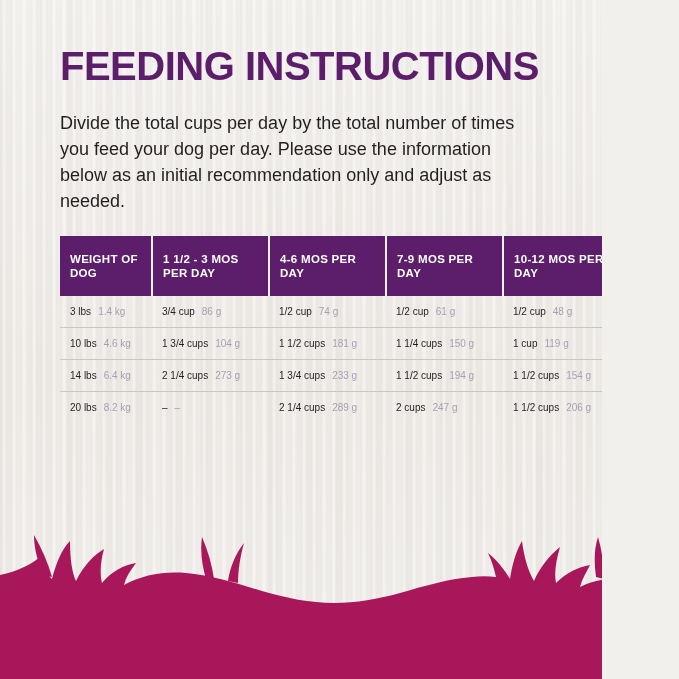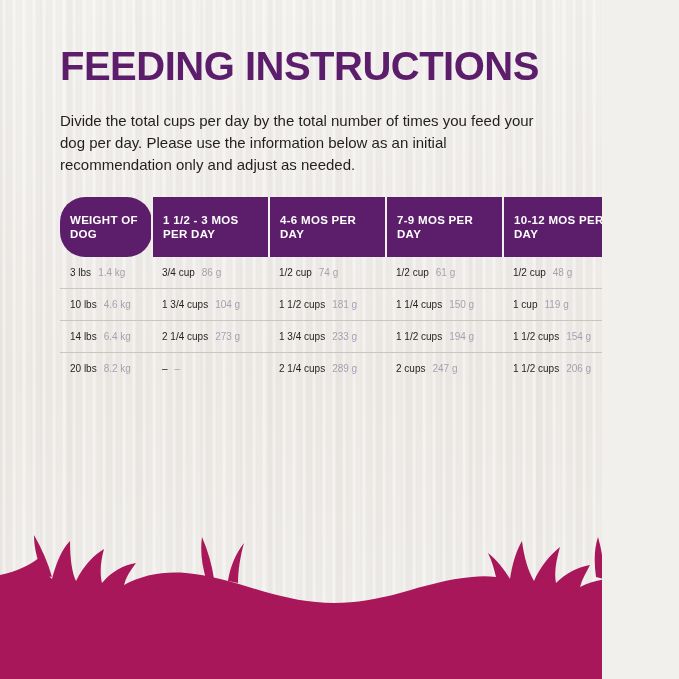--- a/index.html
+++ b/index.html
@@ -41,21 +41,21 @@
     margin: 0;
     padding-top: 44px;
     font-size: 40px;
     line-height: 1.1;
     font-weight: bold;
     letter-spacing: -0.5px;
     color: #5c1d6b;
   }
   .intro {
     margin: 22px 0 0 0;
-    font-size: 15px;
+    font-size: 18px;
     line-height: 1.45;
     color: #231f20;
     max-width: 540px;
   }
   table.feeding {
     margin-top: 22px;
     border-collapse: collapse;
     width: 559px;
     table-layout: fixed;
   }
@@ -68,21 +68,20 @@
     letter-spacing: 0.3px;
     text-align: left;
     padding: 9px 10px 9px 10px;
     border-left: 2px solid #f2f0ed;
     vertical-align: middle;
     height: 42px;
     text-transform: uppercase;
   }
   table.feeding thead th:first-child {
     border-left: none;
-    border-radius: 25px;
   }
   table.feeding tbody td {
     font-size: 10px;
     color: #231f20;
     padding: 10px 10px;
     border-bottom: 1px solid #c9c5c1;
     white-space: nowrap;
   }
   table.feeding tbody tr:first-child td {
     border-top: none;

